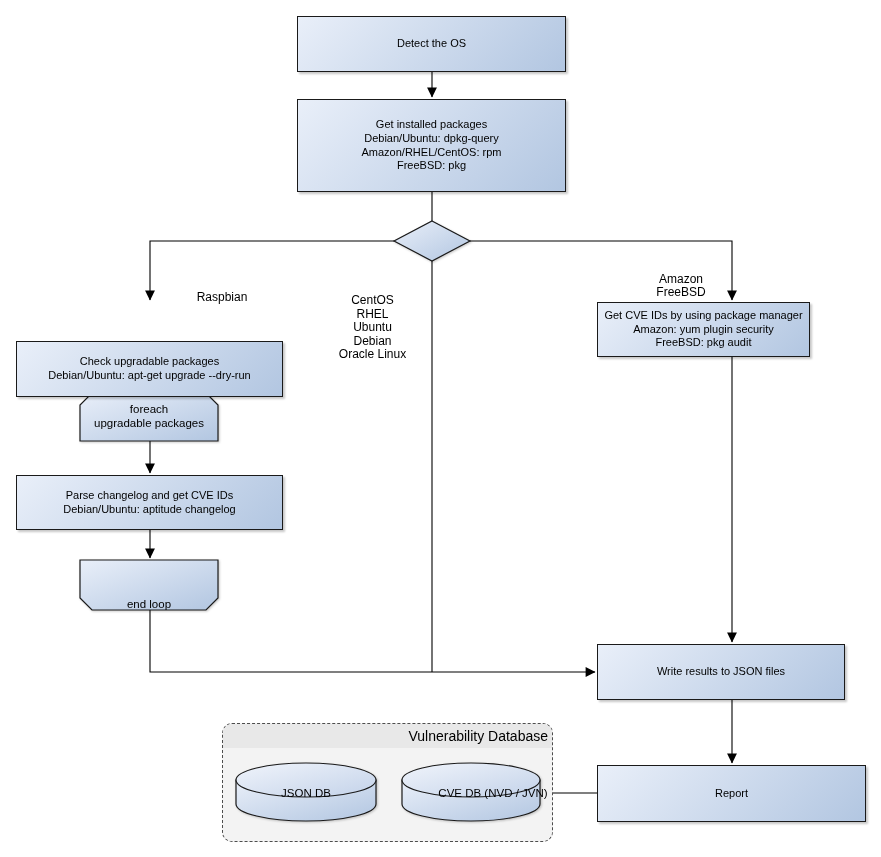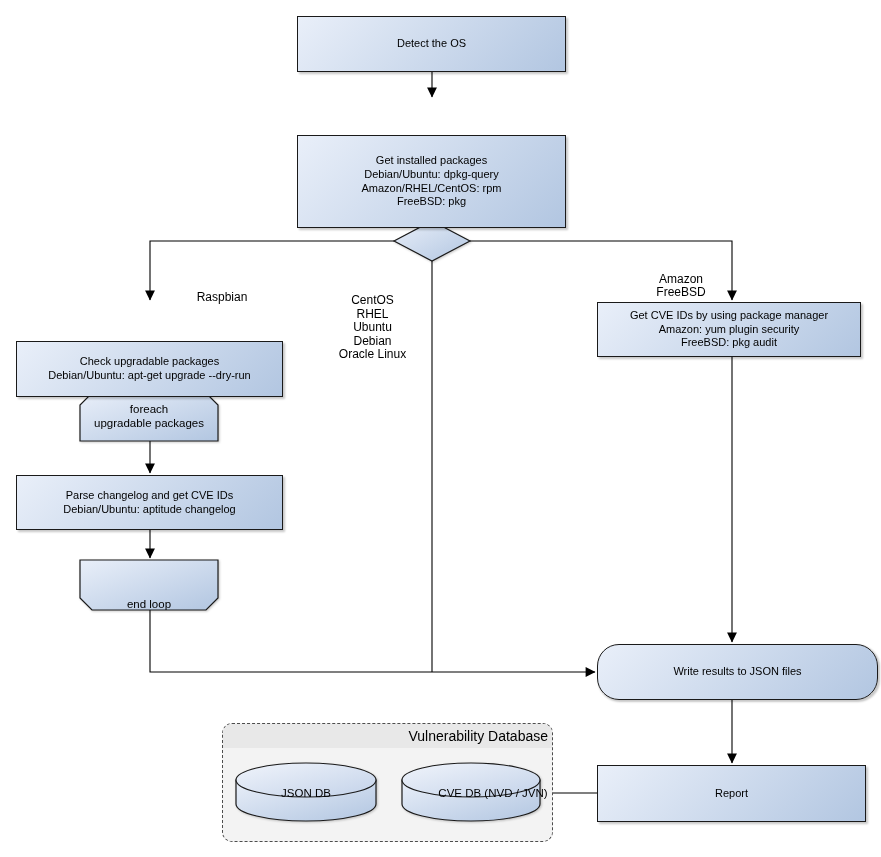--- a/index.html
+++ b/index.html
@@ -54,25 +54,25 @@
     background: #e8e8e8;
     text-align: right;
     padding-right: 4px;
     font-size: 14px;
     line-height: 25px;
     color: #000;
   }
 
   
   #n-detect      { left:297px; top:16px;  width:269px; height:56px; }
-  #n-packages    { left:297px; top:99px;  width:269px; height:93px;margin-top:36px; }
+  #n-packages    { left:297px; top:99px;  width:269px; height:93px; }
   #n-upgradable  { left:16px;  top:302px; width:267px; height:56px;margin-top:39px; }
   #n-parse       { left:16px;  top:475px; width:267px; height:55px; }
-  #n-getcve      { left:597px; top:302px; width:264px; height:55px; }
-  #n-write       { left:597px; top:644px; width:281px; height:56px;border-radius:22px; }
+  #n-getcve      { left:597px; top:302px; width:213px; height:55px; }
+  #n-write       { left:597px; top:644px; width:248px; height:56px; }
   #n-report      { left:597px; top:765px; width:269px; height:57px; }
 
   #l-foreach     { left:80px;  top:393px; width:138px; height:48px; }
   #l-endloop     { left:80px;  top:560px; width:138px; height:50px;margin-top:20px; }
   #l-raspbian    { left:167px; top:262px; width:110px; height:16px; }
   #l-oslist      { left:310px; top:264px; width:125px; height:72px; }
   #l-amazon      { left:623px; top:242px; width:116px; height:32px; }
   #l-ovaldb      { left:236px; top:779px; width:140px; height:30px; }
   #l-cvedb       { left:402px; top:779px; width:138px; height:30px;padding-left:22px; }
 </style>

